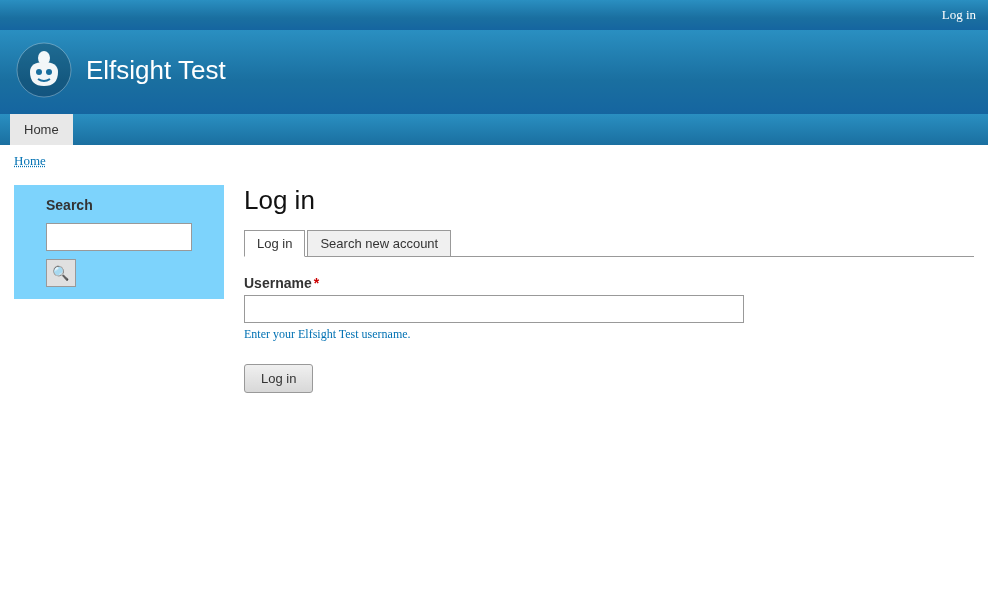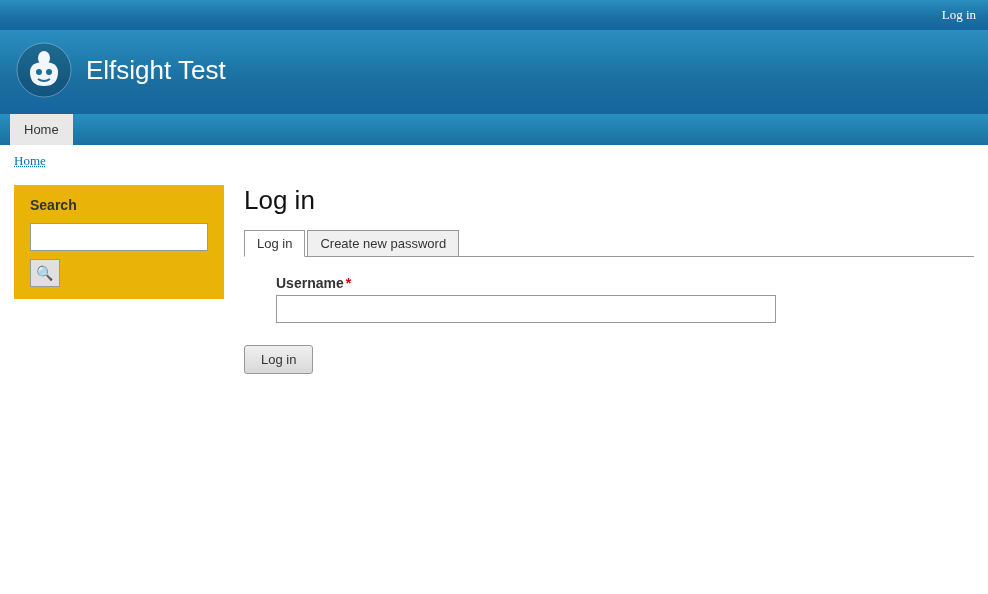--- a/index.html
+++ b/index.html
@@ -77,22 +77,22 @@
       padding: 0 14px;
       gap: 20px;
     }
 
     
     #sidebar {
       width: 210px;
       flex-shrink: 0;
     }
     .sidebar-block {
-      background: #eab308;
-      padding: 12px 16px;
+      background: #7dd3fc;
+      padding: 12px 32px;
       margin-top: 8px;
     }
     .sidebar-block h3 {
       font-size: 14px;
       font-family: Arial, sans-serif;
       font-weight: bold;
       margin-bottom: 10px;
       color: #333;
     }
     .search-input-wrap {
@@ -155,21 +155,20 @@
     .tab.active {
       background: #fff;
       border-bottom: 1px solid #fff;
       margin-bottom: -1px;
       font-weight: normal;
     }
 
     
     .form-group {
       margin-bottom: 16px;
-      margin-left: 32px;
     }
     .form-label {
       font-size: 14px;
       font-family: Arial, sans-serif;
       font-weight: bold;
       color: #333;
       display: block;
       margin-bottom: 4px;
     }
     .required-star {
@@ -247,29 +246,30 @@
         </button>
       </div>
     </div>
   </div>
 
   <div id="content">
     <h1 id="page-title">Log in</h1>
 
     <div class="tabs">
       <a class="tab active">Log in</a>
-      <a class="tab">Create new password</a>
+      <a class="tab">Search new account</a>
     </div>
 
     <form>
       <div class="form-group">
         <label class="form-label">
           <span>Username</span><span class="required-star">*</span>
         </label>
         <input type="text" class="form-input" style="">
+        <div class="form-hint">Enter your Elfsight Test username.</div>
       </div>
 
 
       <button type="submit" class="submit-btn">Log in</button>
     </form>
   </div>
 
 </div>
 
 </body></html>

